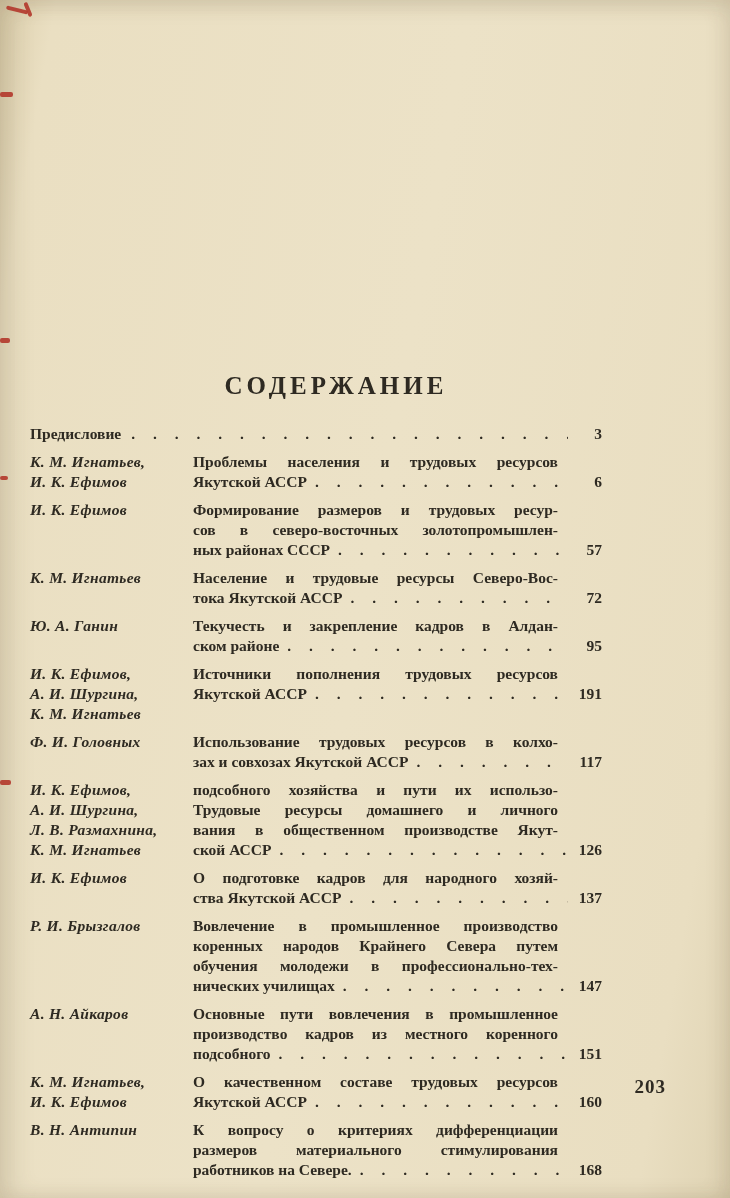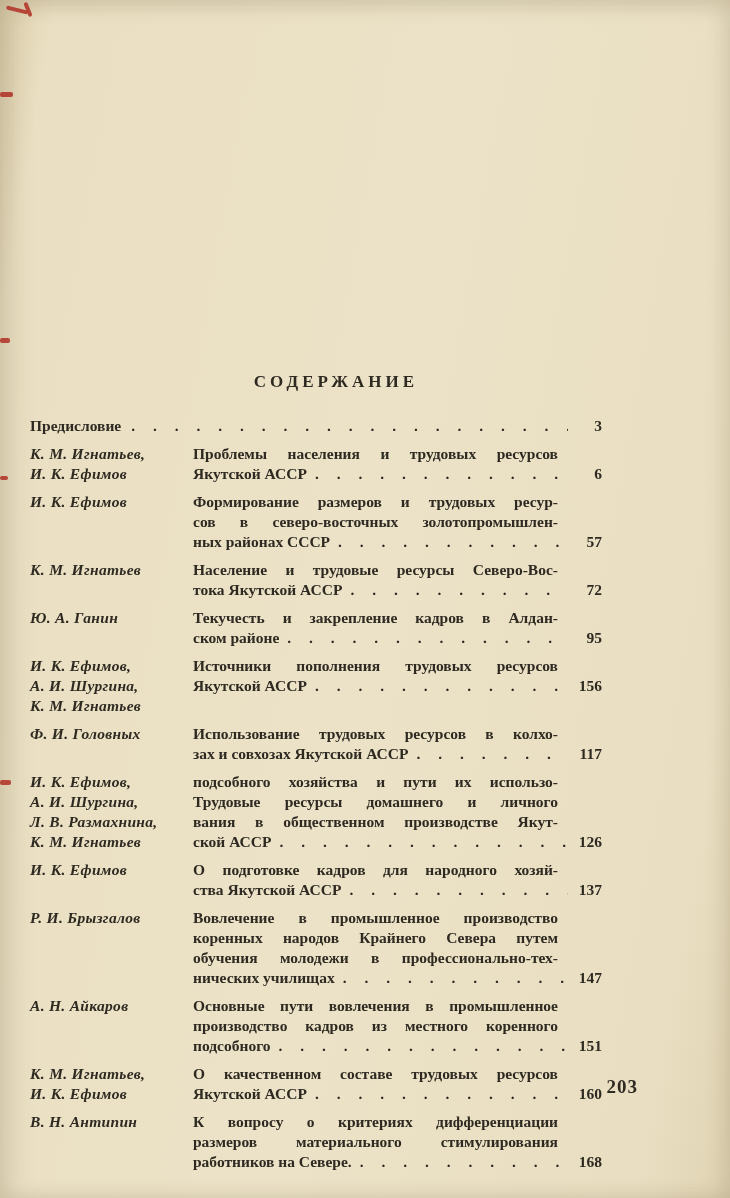--- a/index.html
+++ b/index.html
@@ -23,21 +23,21 @@
   .rm-c { left: 0px;  top: 92px;  width: 13px; height: 5px; }
   .rm-d { left: 0px;  top: 338px; width: 10px; height: 5px; }
   .rm-e { left: 0px;  top: 476px; width: 8px;  height: 4px; }
   .rm-f { left: 0px;  top: 780px; width: 11px; height: 5px; }
 
   .content { position: absolute; left: 30px; top: 372px; width: 572px; }
 
   .toc-title {
     margin: 0 0 24px 0;
     text-align: center;
-    font-size: 17px;
+    font-size: 25px;
     letter-spacing: 4px;
     font-weight: 700;
     padding-left: 40px;
   }
 
   .row { display: flex; margin-bottom: 8px; font-size: 15.5px; line-height: 20px; }
 
   .preface-row .leader { margin-left: 10px; }
 
   .author-col { flex: none; width: 163px; letter-spacing: 0.3px; font-style: italic; }
@@ -53,21 +53,21 @@
     overflow: hidden;
     white-space: nowrap;
     letter-spacing: 7px;
     margin: 0 4px 0 8px;
     min-width: 12px;
   }
   .pg { flex: none; min-width: 30px; text-align: right; }
 
   .folio {
     position: absolute;
-    right: 92px;
+    right: 64px;
     top: 1076px;
     font-size: 19px;
     letter-spacing: 1px;
   }
 </style>
 </head>
 <body>
 
 <div class="page">
 
@@ -147,21 +147,21 @@
     <div class="author-col">
             <div class="a-line">И. К. Ефимов,</div>
             <div class="a-line">А. И. Шургина,</div>
             <div class="a-line">К. М. Игнатьев</div>
           </div>
     <div class="title-col">
             <div class="t-line just">Источники пополнения трудовых ресурсов</div>
             <div class="t-line last">
               <span class="t-text">Якутской АССР</span>
               <span class="leader">. . . . . . . . . . . . . . . . . . . . . . . . . . . . . .</span>
-              <span class="pg">156</span>
+              <span class="pg">191</span>
             </div>
           </div>
   </div>
         <div class="row">
     <div class="author-col">
             <div class="a-line">Ф. И. Головных</div>
           </div>
     <div class="title-col">
             <div class="t-line just">Использование трудовых ресурсов в колхо-</div>
             <div class="t-line last">

